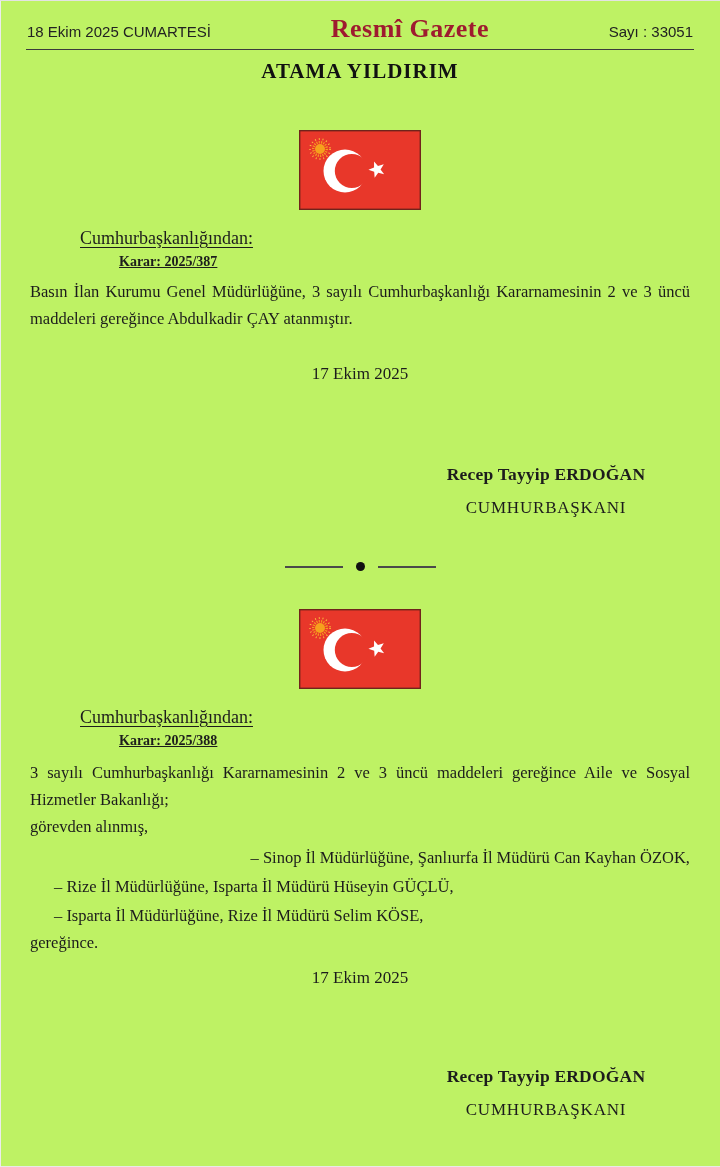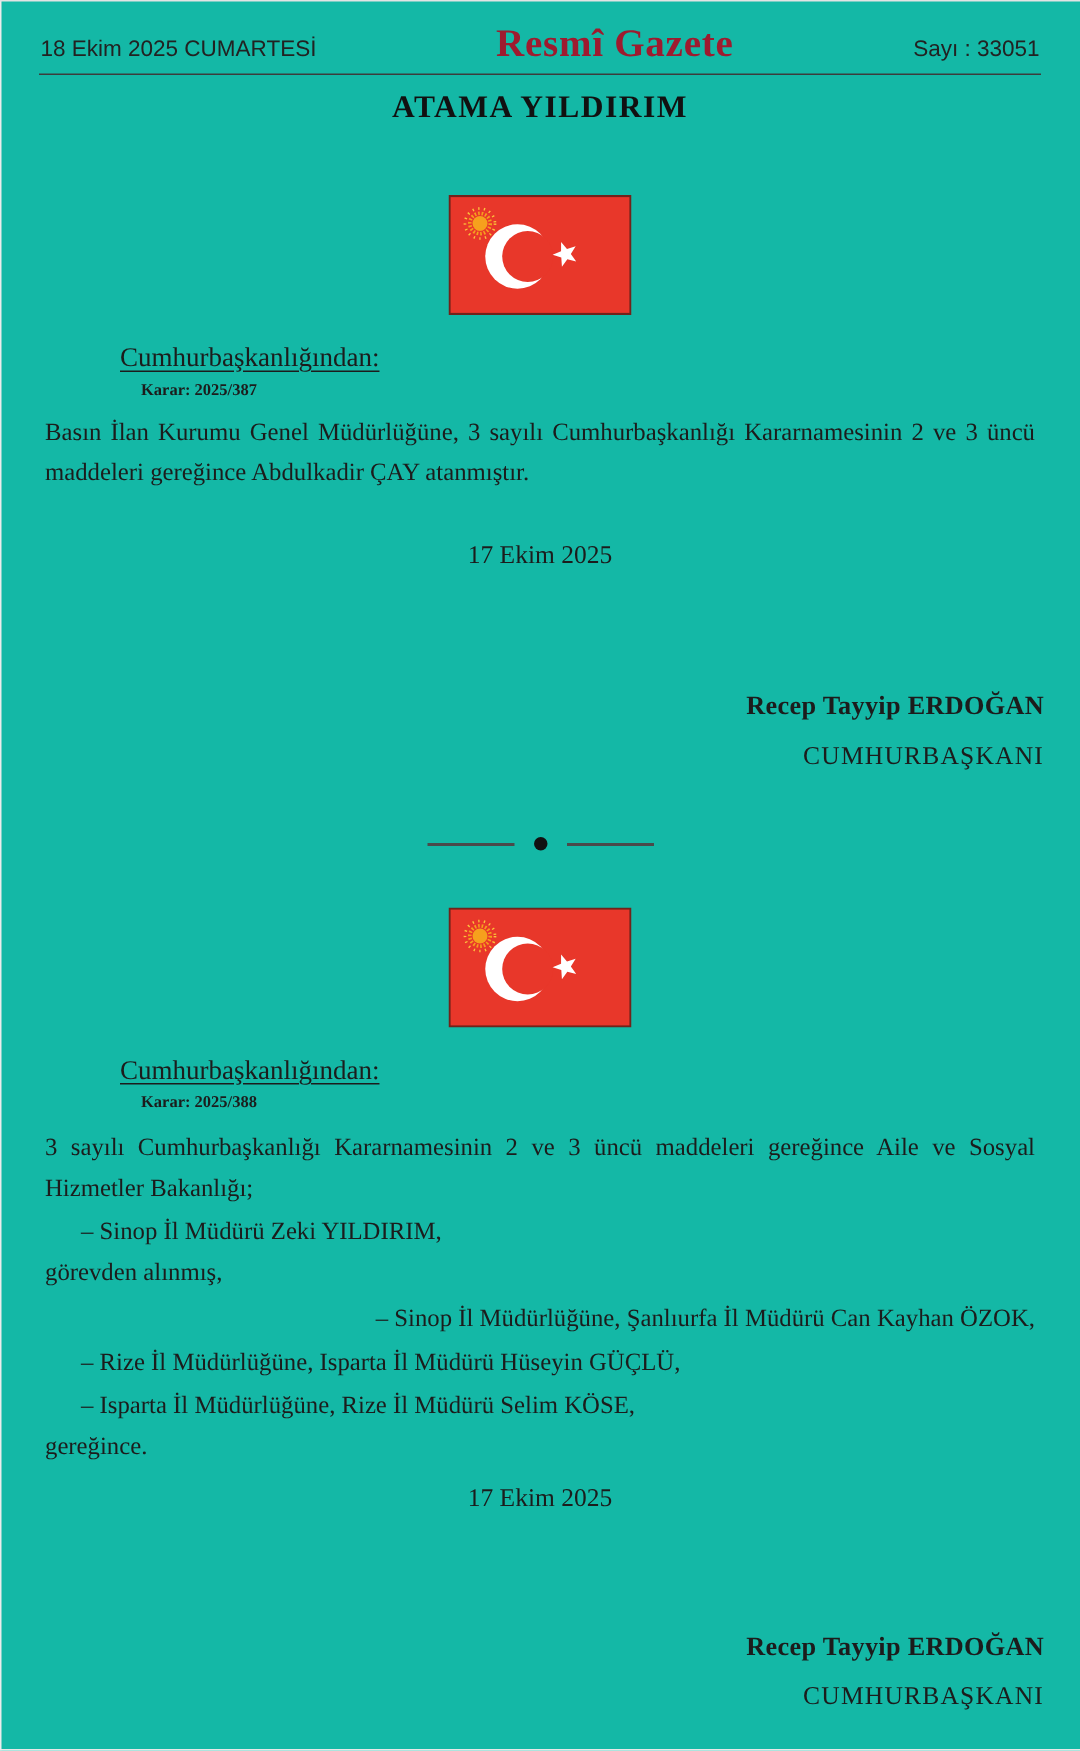--- a/index.html
+++ b/index.html
@@ -9,21 +9,21 @@
     --sun-orange:#f6a01d;
     --sun-ray:#fcc33c;
     --ink:#1c1c1c;
     --rule:#4a4a4a;
   }
   *{margin:0;padding:0;box-sizing:border-box;}
   html,body{background:#ffffff;}
   .page{
     position:relative;
     width:720px;height:1167px;
-    background:#14b8a6;
+    background:#bef264;
     color:var(--ink);
     font-family:"Liberation Serif","DejaVu Serif",serif;
     overflow:hidden;
     box-shadow:inset 0 1px 0 #e3e3e3, inset 1px 0 0 #ececec, inset 0 -1px 0 #e9e9e9;
   }
   .header{
     display:flex;justify-content:space-between;align-items:baseline;
     padding:14px 27px 0 27px;
   }
   .h-date,.h-issue{
@@ -46,35 +46,35 @@
   .flag-field{fill:var(--flag-red);stroke:var(--flag-border);stroke-width:1.4;}
   .flag-white{fill:#ffffff;}
   .flag-red-fill{fill:var(--flag-red);}
   .sun-core{fill:var(--sun-orange);}
   .sun-rays{fill:none;stroke:var(--sun-orange);stroke-width:2.4;}
   .sun-dots{fill:none;stroke:var(--sun-ray);stroke-width:1.8;}
   .authority{
     margin:18px 0 0 80px;font-size:18px;
     text-decoration:underline;text-underline-offset:3px;
   }
-  .decision{margin:5px 0 0 94px;font-size:11px;font-weight:bold;}
+  .decision{margin:5px 0 0 119px;font-size:14px;font-weight:bold;text-decoration:underline;}
   .body-par{
     margin:8px 30px 0 30px;font-size:16.5px;line-height:27px;
     text-align:justify;
   }
   .intro-par{margin-top:10px;}
   .list-item{
     margin:2px 30px 0 30px;padding-left:24px;
     font-size:16.5px;line-height:27px;
   }
   .list-item.gap{margin-top:4px;text-align:right;}
   .note-line{margin:0 30px;font-size:16.5px;line-height:27px;}
   .date-line{text-align:center;font-size:17px;margin-top:32px;}
   .date-line.second{margin-top:12px;}
-  .sig-block{width:300px;margin-left:396px;text-align:right;}
+  .sig-block{width:300px;margin-left:396px;text-align:center;}
   .sig-block.first{margin-top:80px;}
   .sig-block.second{margin-top:78px;}
   .sig-name{font-size:17.5px;font-weight:bold;letter-spacing:.2px;}
   .sig-title{font-size:17px;margin-top:13px;letter-spacing:.8px;}
   .divider{
     display:flex;align-items:center;justify-content:center;
     gap:13px;margin-top:44px;
   }
   .divider .line{width:58px;height:2px;background:var(--rule);}
   .divider .dot{width:9px;height:9px;border-radius:50%;background:#111;}
@@ -140,21 +140,20 @@
           <circle class="sun-rays" r="6.8" stroke-dasharray="1.1 1.25"></circle>
           <circle class="sun-dots" r="10" stroke-dasharray="0.9 2.9"></circle>
         </g>
       </svg>
     </div>
 
     <p class="authority">Cumhurbaşkanlığından:</p>
     <p class="decision">Karar: 2025/388</p>
     <p class="body-par intro-par">3 sayılı Cumhurbaşkanlığı Kararnamesinin 2 ve 3 üncü maddeleri gereğince Aile ve Sosyal Hizmetler Bakanlığı;</p>
 
-    <div class="list-item">–  Sinop İl Müdürü Zeki YILDIRIM,</div>
     <div class="note-line">görevden alınmış,</div>
 
     <div class="list-item gap">–  Sinop İl Müdürlüğüne, Şanlıurfa İl Müdürü Can Kayhan ÖZOK,</div>
     <div class="list-item">–  Rize İl Müdürlüğüne, Isparta İl Müdürü Hüseyin GÜÇLÜ,</div>
     <div class="list-item">–  Isparta İl Müdürlüğüne, Rize İl Müdürü Selim KÖSE,</div>
     <div class="note-line">gereğince.</div>
 
     <p class="date-line second">17 Ekim 2025</p>
 
     <div class="sig-block second">

